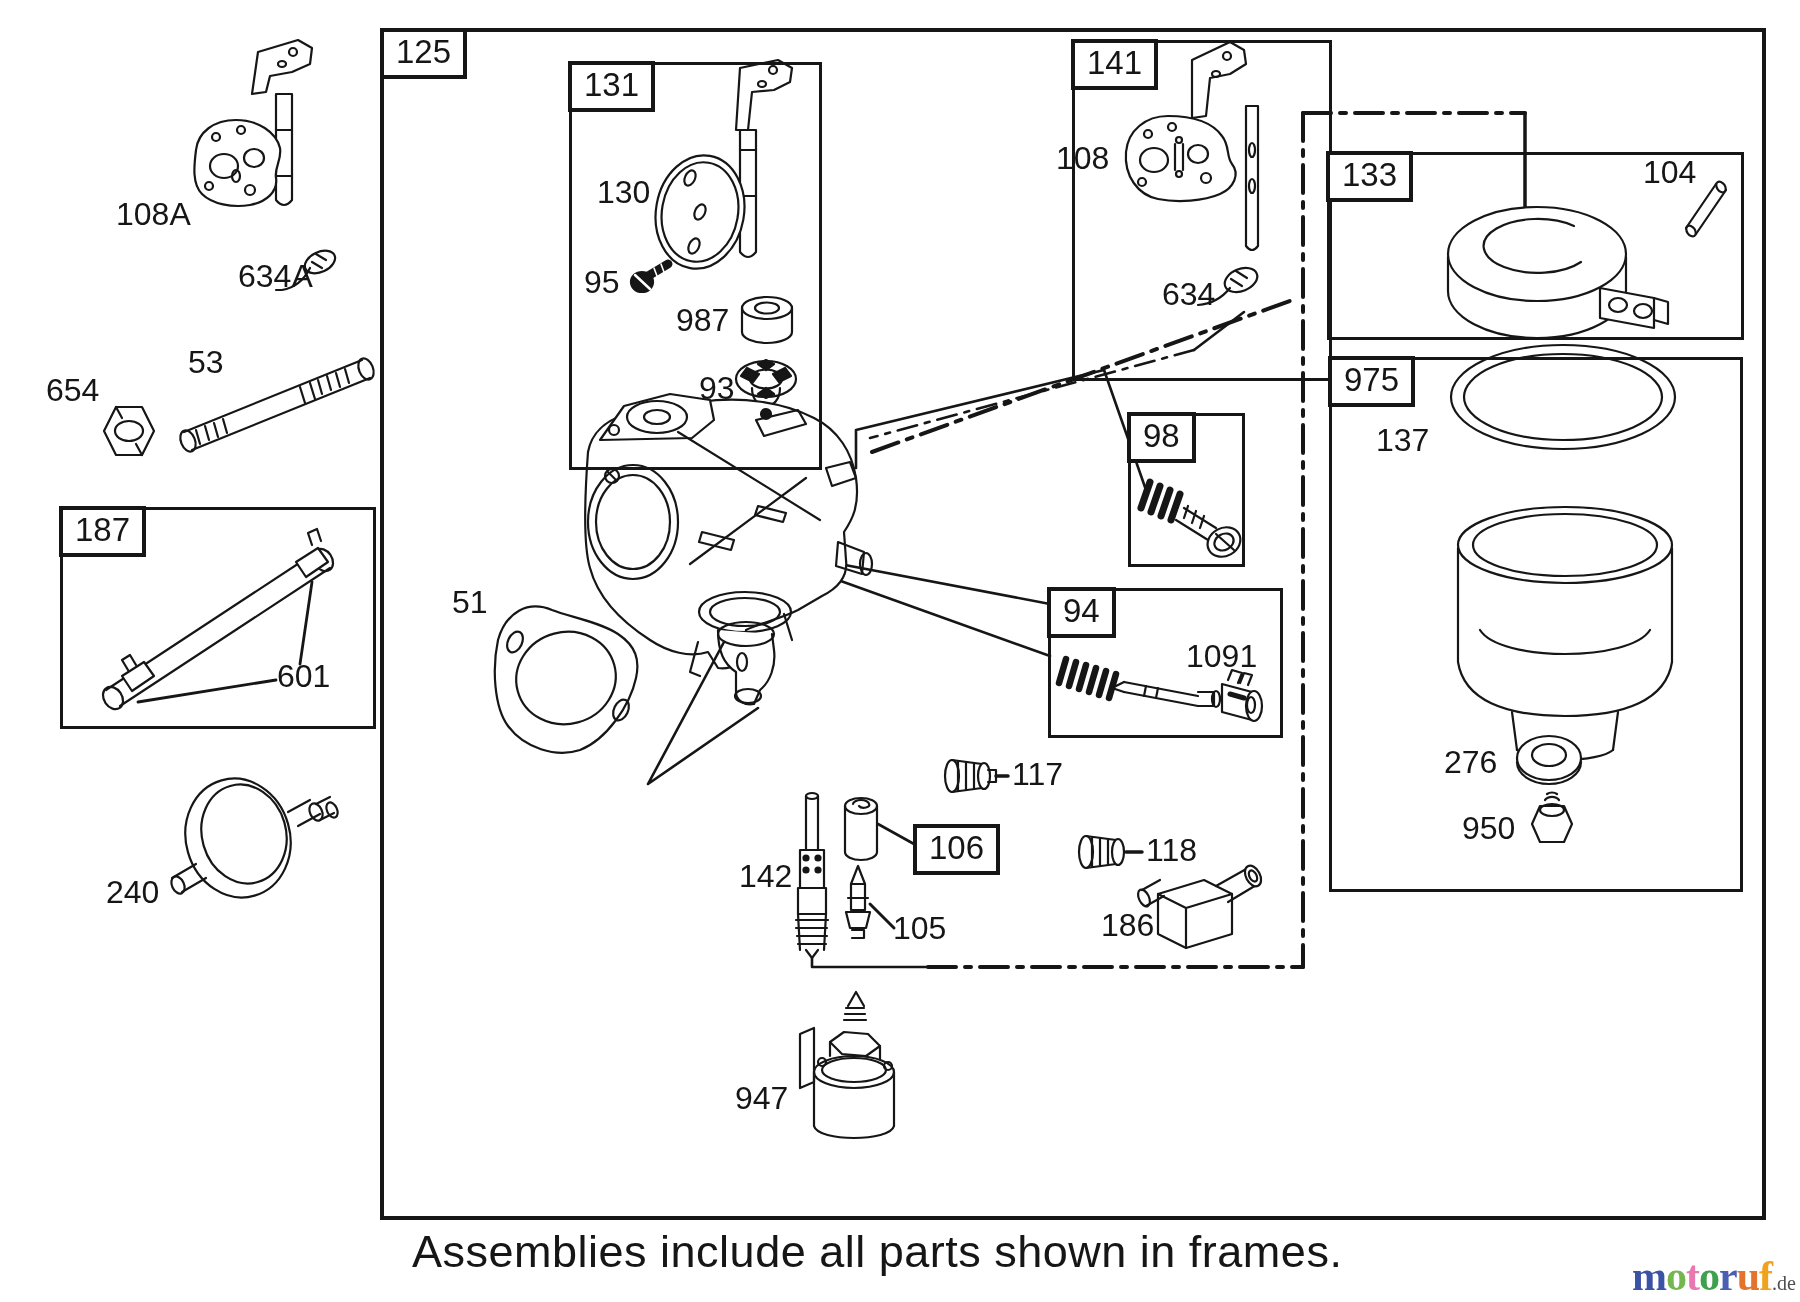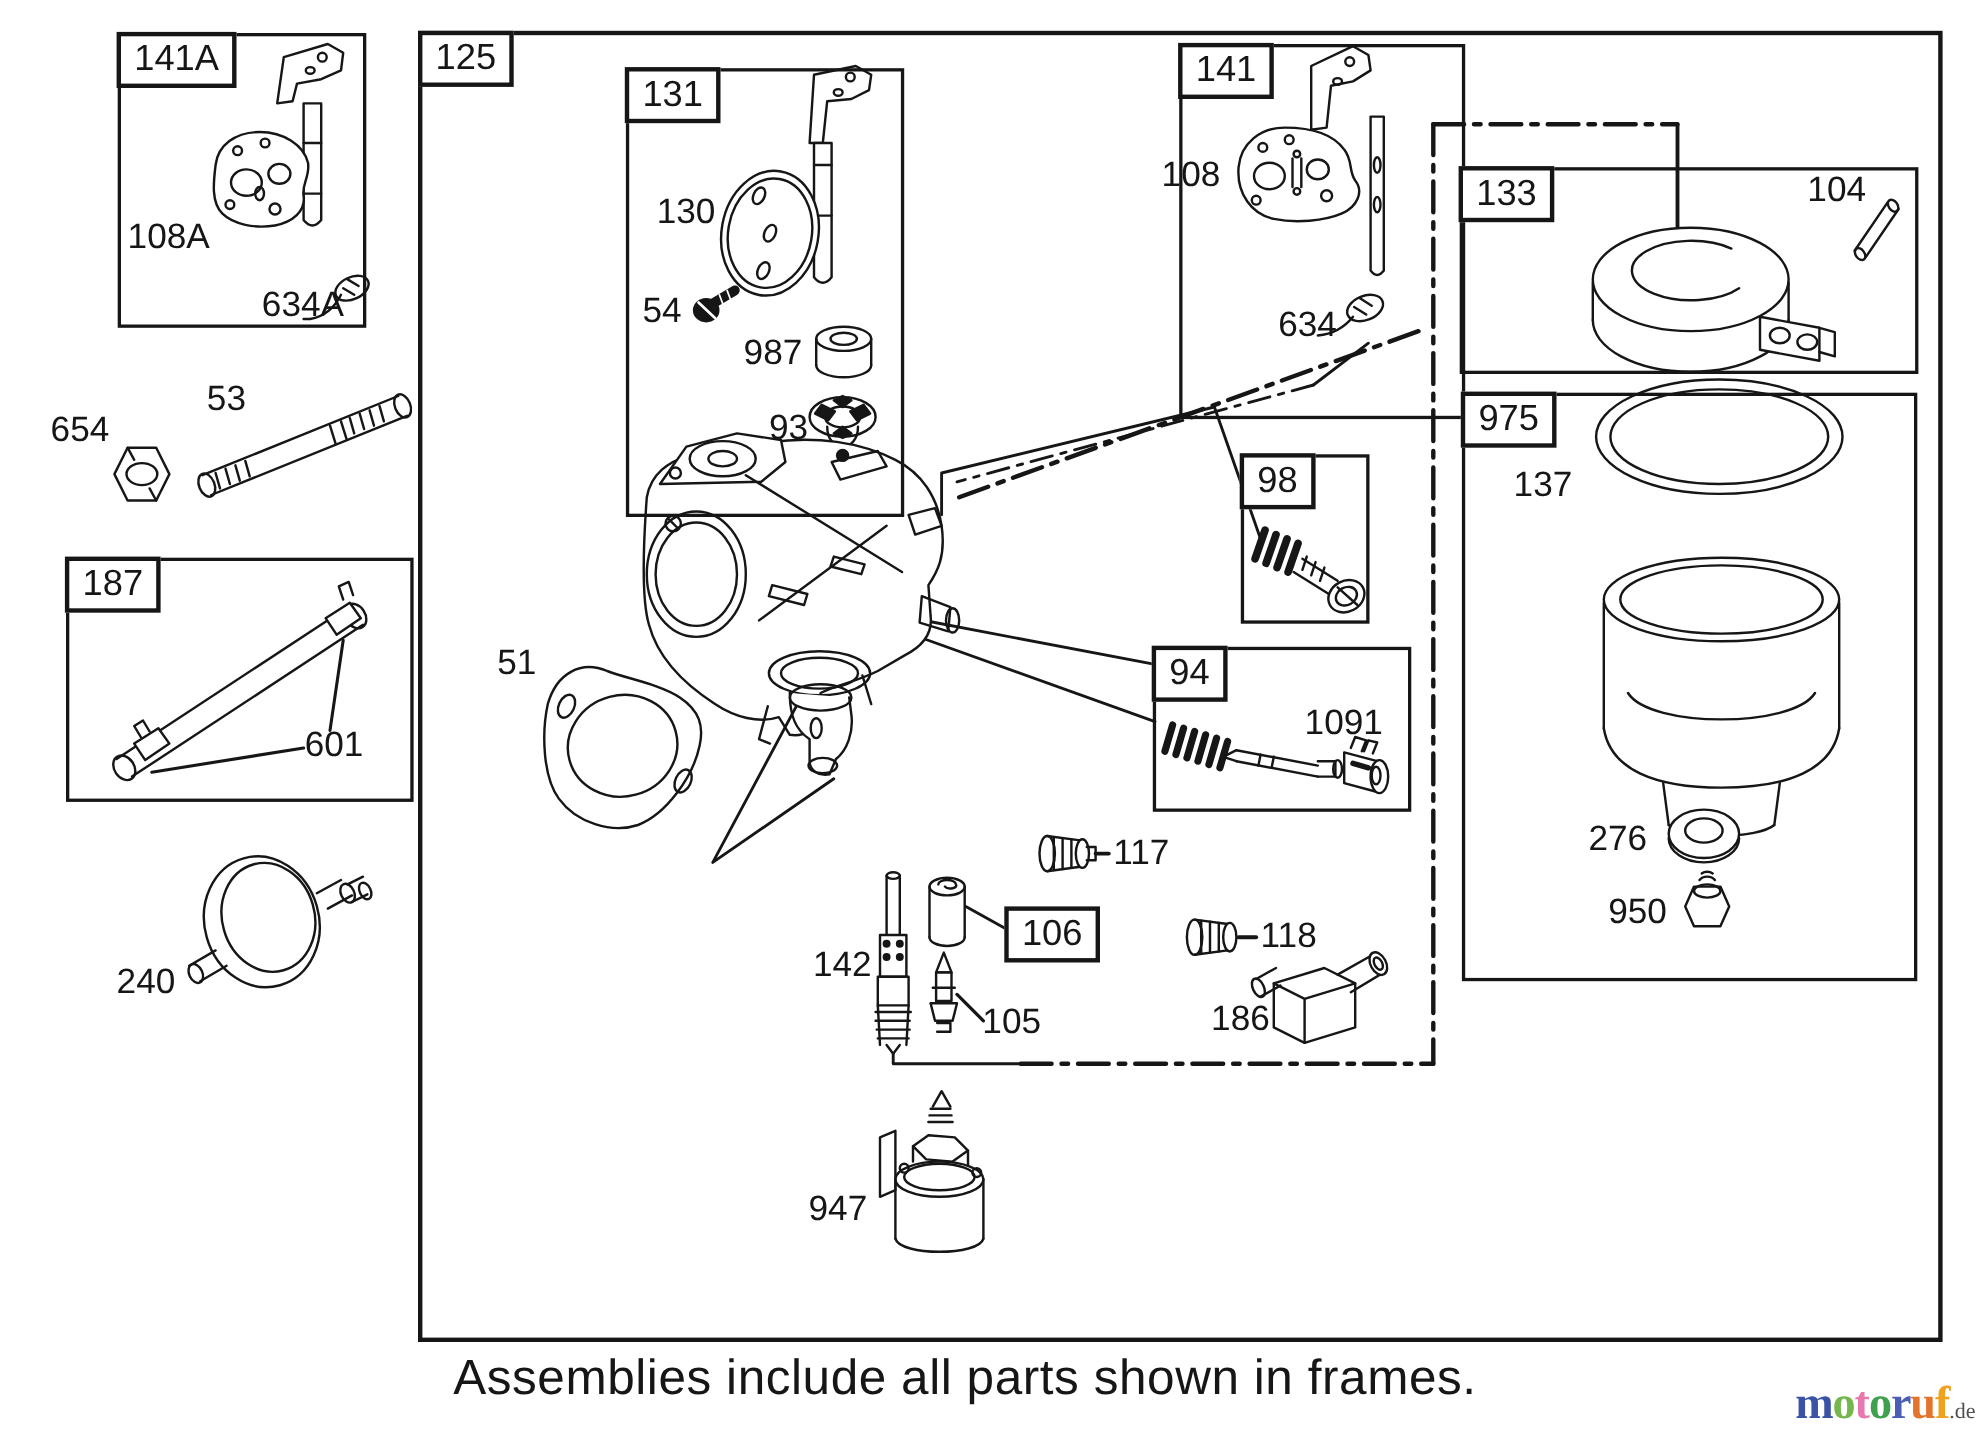--- a/index.html
+++ b/index.html
@@ -344,23 +344,20 @@
       <path d="M814,1126 C818,1142 890,1142 894,1126"></path>
       <circle cx="822" cy="1062" r="4"></circle>
         <circle cx="888" cy="1066" r="4"></circle>
     </g>
   </svg>
 
   <div class="frame thick" style="left:380px;top:28px;width:1386px;height:1192px">
     <span class="fbox">125</span>
   </div>
 
-  <div class="frame" style="left:107px;top:30px;width:226px;height:268px">
-    <span class="fbox">141A</span>
-  </div>
 
   <div class="frame" style="left:60px;top:507px;width:316px;height:222px">
     <span class="fbox">187</span>
   </div>
 
   <div class="frame" style="left:569px;top:62px;width:253px;height:408px">
     <span class="fbox">131</span>
   </div>
 
   <div class="frame" style="left:1072px;top:40px;width:260px;height:341px">
@@ -385,21 +382,21 @@
 
   <span class="fbox standalone" style="left:913px;top:824px">106</span>
 
   <span class="plabel" style="left:116px;top:198px">108A</span>
   <span class="plabel" style="left:238px;top:260px">634A</span>
   <span class="plabel" style="left:46px;top:374px">654</span>
   <span class="plabel" style="left:188px;top:346px">53</span>
   <span class="plabel" style="left:277px;top:660px">601</span>
   <span class="plabel" style="left:106px;top:876px">240</span>
   <span class="plabel" style="left:597px;top:176px">130</span>
-  <span class="plabel" style="left:584px;top:266px">54</span>
+  <span class="plabel" style="left:584px;top:266px">95</span>
   <span class="plabel" style="left:676px;top:304px">987</span>
   <span class="plabel" style="left:699px;top:372px">93</span>
   <span class="plabel" style="left:452px;top:586px">51</span>
   <span class="plabel" style="left:1056px;top:142px">108</span>
   <span class="plabel" style="left:1162px;top:278px">634</span>
   <span class="plabel" style="left:1643px;top:156px">104</span>
   <span class="plabel" style="left:1376px;top:424px">137</span>
   <span class="plabel" style="left:1444px;top:746px">276</span>
   <span class="plabel" style="left:1462px;top:812px">950</span>
   <span class="plabel" style="left:1186px;top:640px">1091</span>

